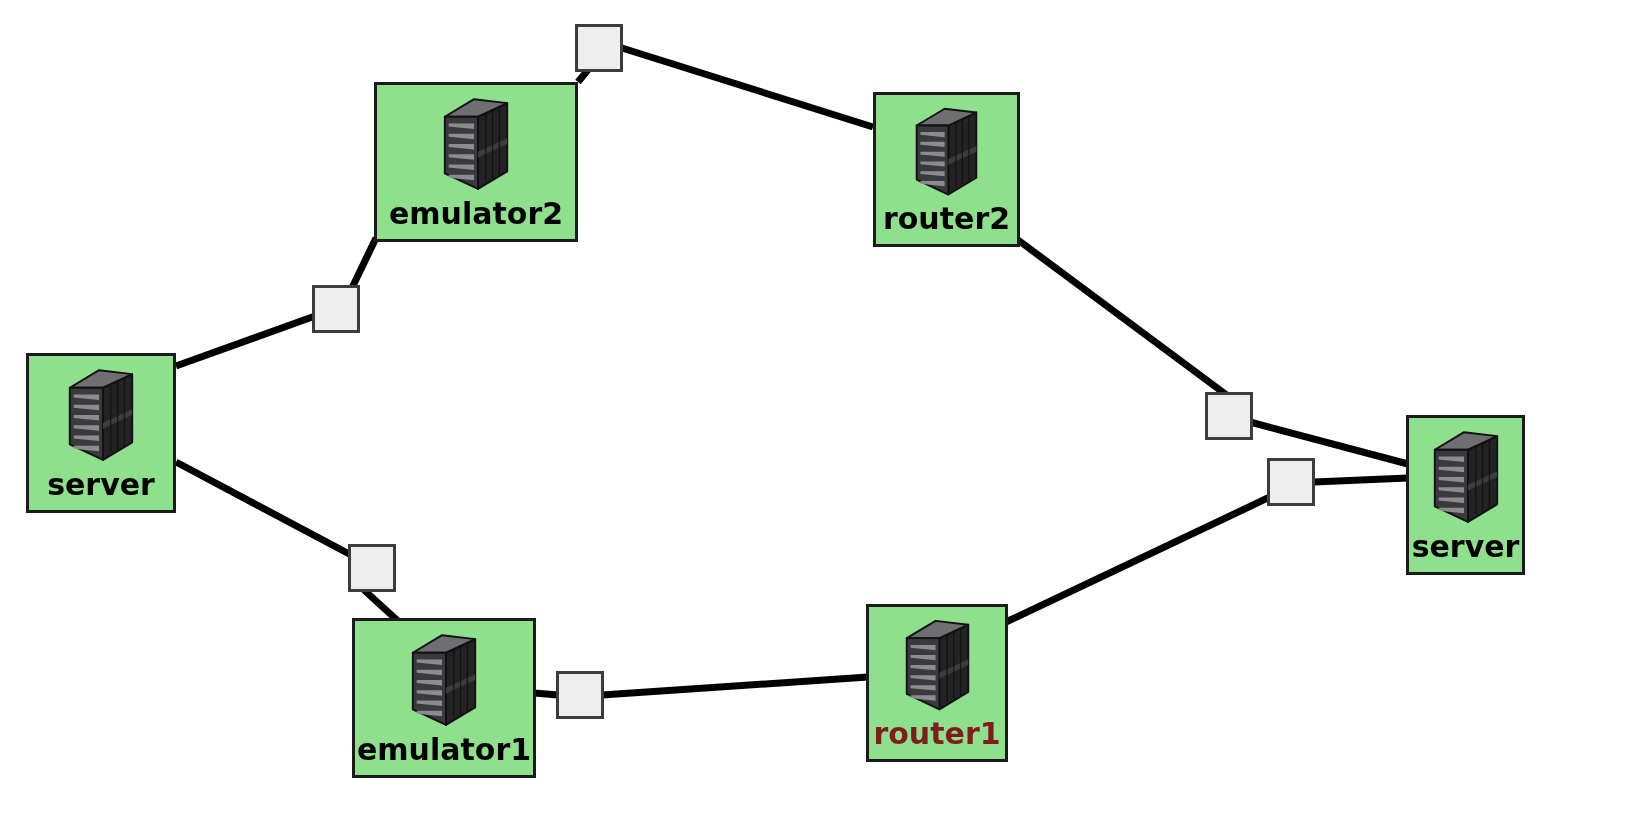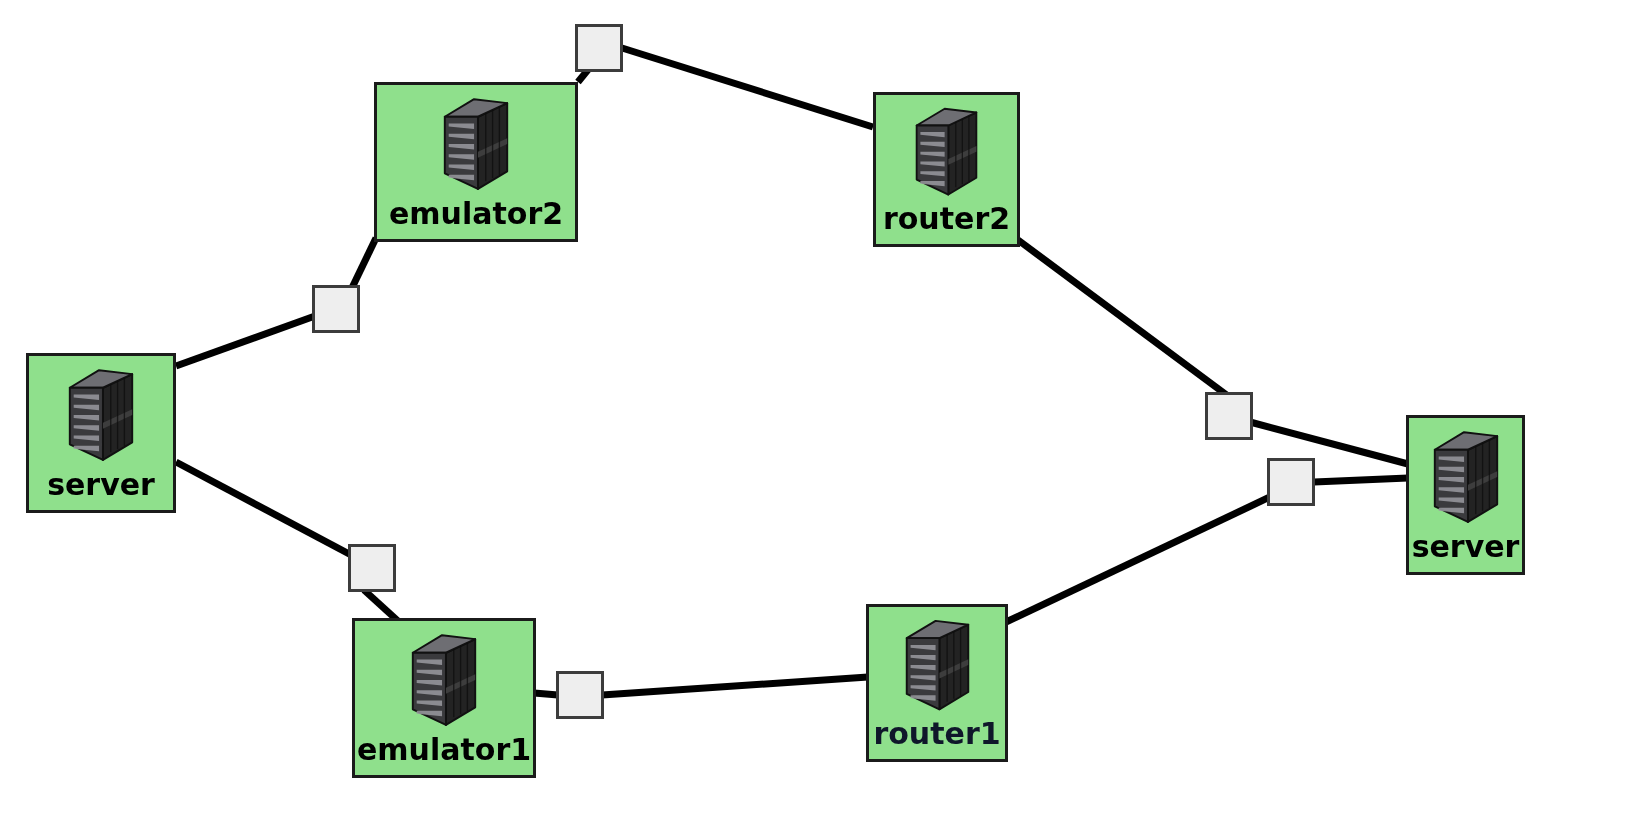--- a/index.html
+++ b/index.html
@@ -177,21 +177,21 @@
           <polygon points="12,39.5 38,39.5 38,45 12,42.5" fill="#9a9aa0" opacity="0.85"></polygon>
           <polygon points="12,50 38,50 38,55.5 12,53" fill="#9a9aa0" opacity="0.85"></polygon>
           <polygon points="12,60.5 38,60.5 38,66 12,63.5" fill="#9a9aa0" opacity="0.85"></polygon>
           <polygon points="12,71 38,71 38,76.5 12,74" fill="#9a9aa0" opacity="0.85"></polygon>
           <polygon points="12,81.5 38,81.5 38,87 12,84.5" fill="#9a9aa0" opacity="0.85"></polygon>
           <polygon points="42,58 72,44 72,50 42,64" fill="#3d3d3d"></polygon>
           <line x1="50" y1="18.266666666666666" x2="50" y2="88.26666666666667" stroke="#0d0d0d" stroke-width="1.4" opacity="0.75"></line>
           <line x1="57" y1="15" x2="57" y2="85" stroke="#0d0d0d" stroke-width="1.4" opacity="0.75"></line>
           <line x1="64" y1="11.733333333333333" x2="64" y2="81.73333333333333" stroke="#0d0d0d" stroke-width="1.4" opacity="0.75"></line>
         </svg>
-        <div class="host-label" style="color: #0f172a;">router1</div>
+        <div class="host-label" style="color: #7f1d1d;">router1</div>
       </div>
       <div class="link-node" style="left: 575px; top: 24px; width: 48px; height: 48px; background: rgb(238, 238, 238); border-color: rgb(60, 60, 60);"></div>
       <div class="link-node" style="left: 312px; top: 285px; width: 48px; height: 48px; background: rgb(238, 238, 238); border-color: rgb(60, 60, 60);"></div>
       <div class="link-node" style="left: 348px; top: 544px; width: 48px; height: 48px; background: rgb(238, 238, 238); border-color: rgb(60, 60, 60);"></div>
       <div class="link-node" style="left: 556px; top: 671px; width: 48px; height: 48px; background: rgb(238, 238, 238); border-color: rgb(60, 60, 60);"></div>
       <div class="link-node" style="left: 1205px; top: 392px; width: 48px; height: 48px; background: rgb(238, 238, 238); border-color: rgb(60, 60, 60);"></div>
       <div class="link-node" style="left: 1267px; top: 458px; width: 48px; height: 48px; background: rgb(238, 238, 238); border-color: rgb(60, 60, 60);"></div>
     </div>
 
 </div>

